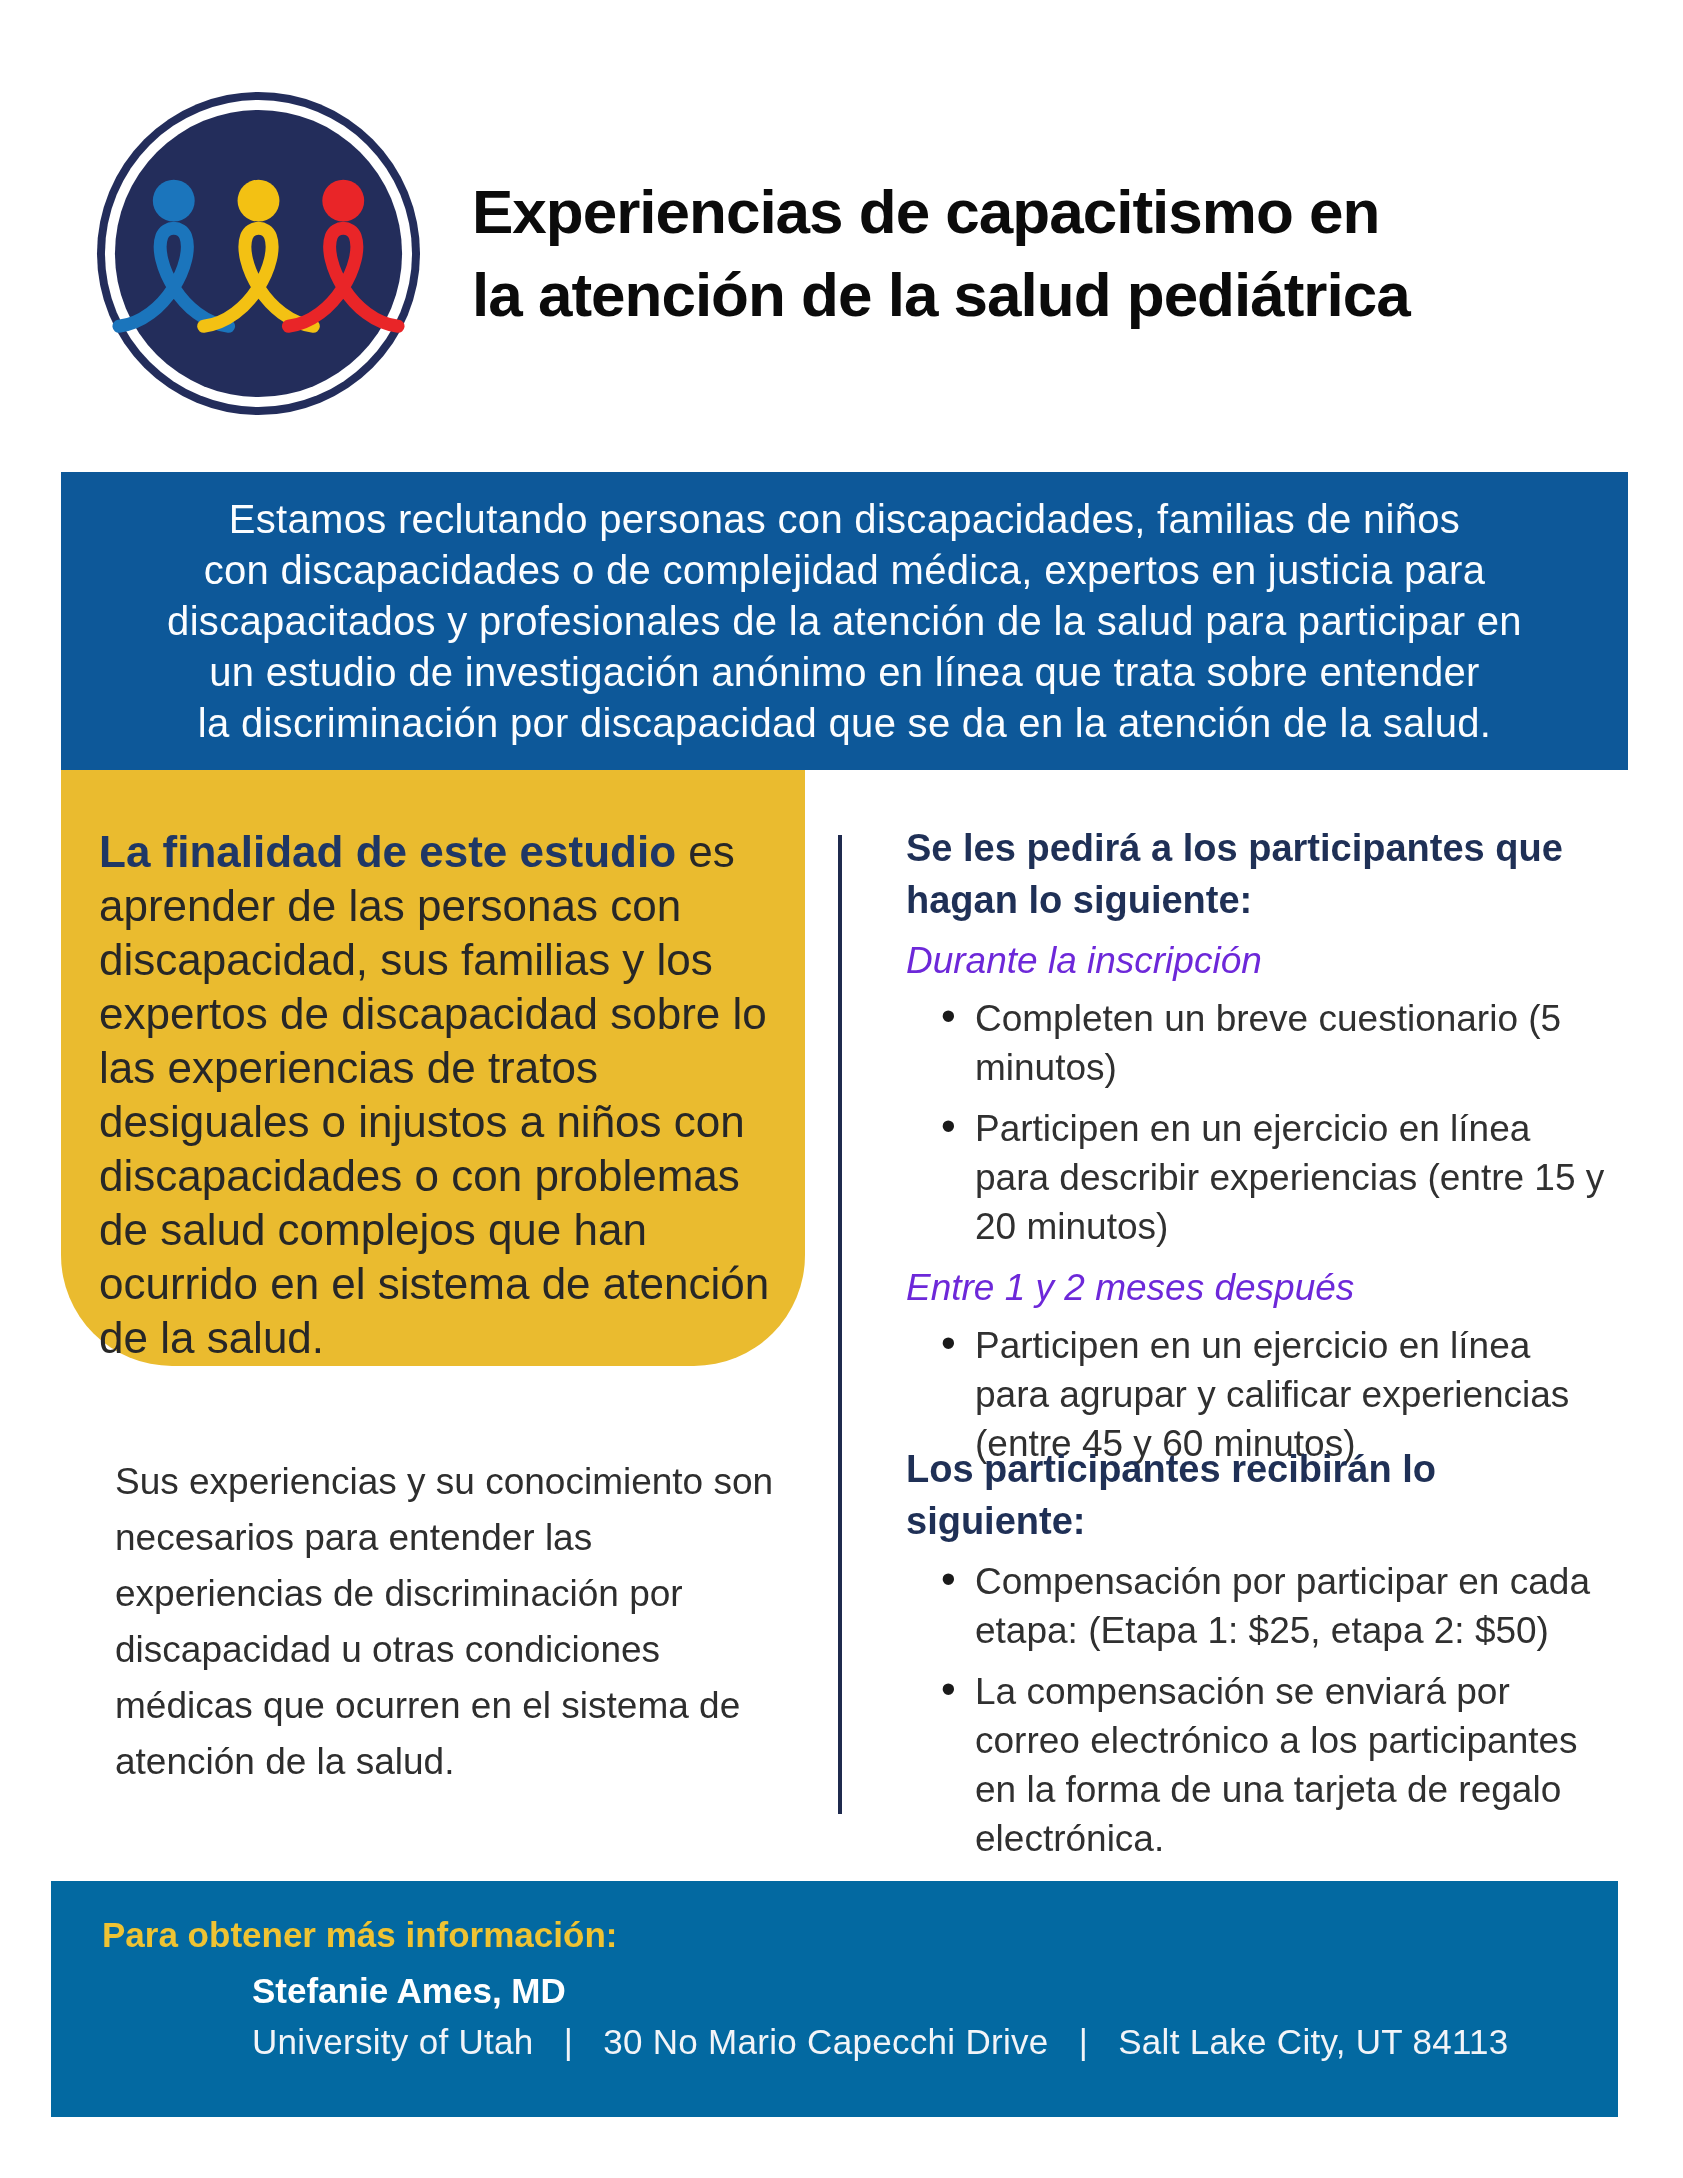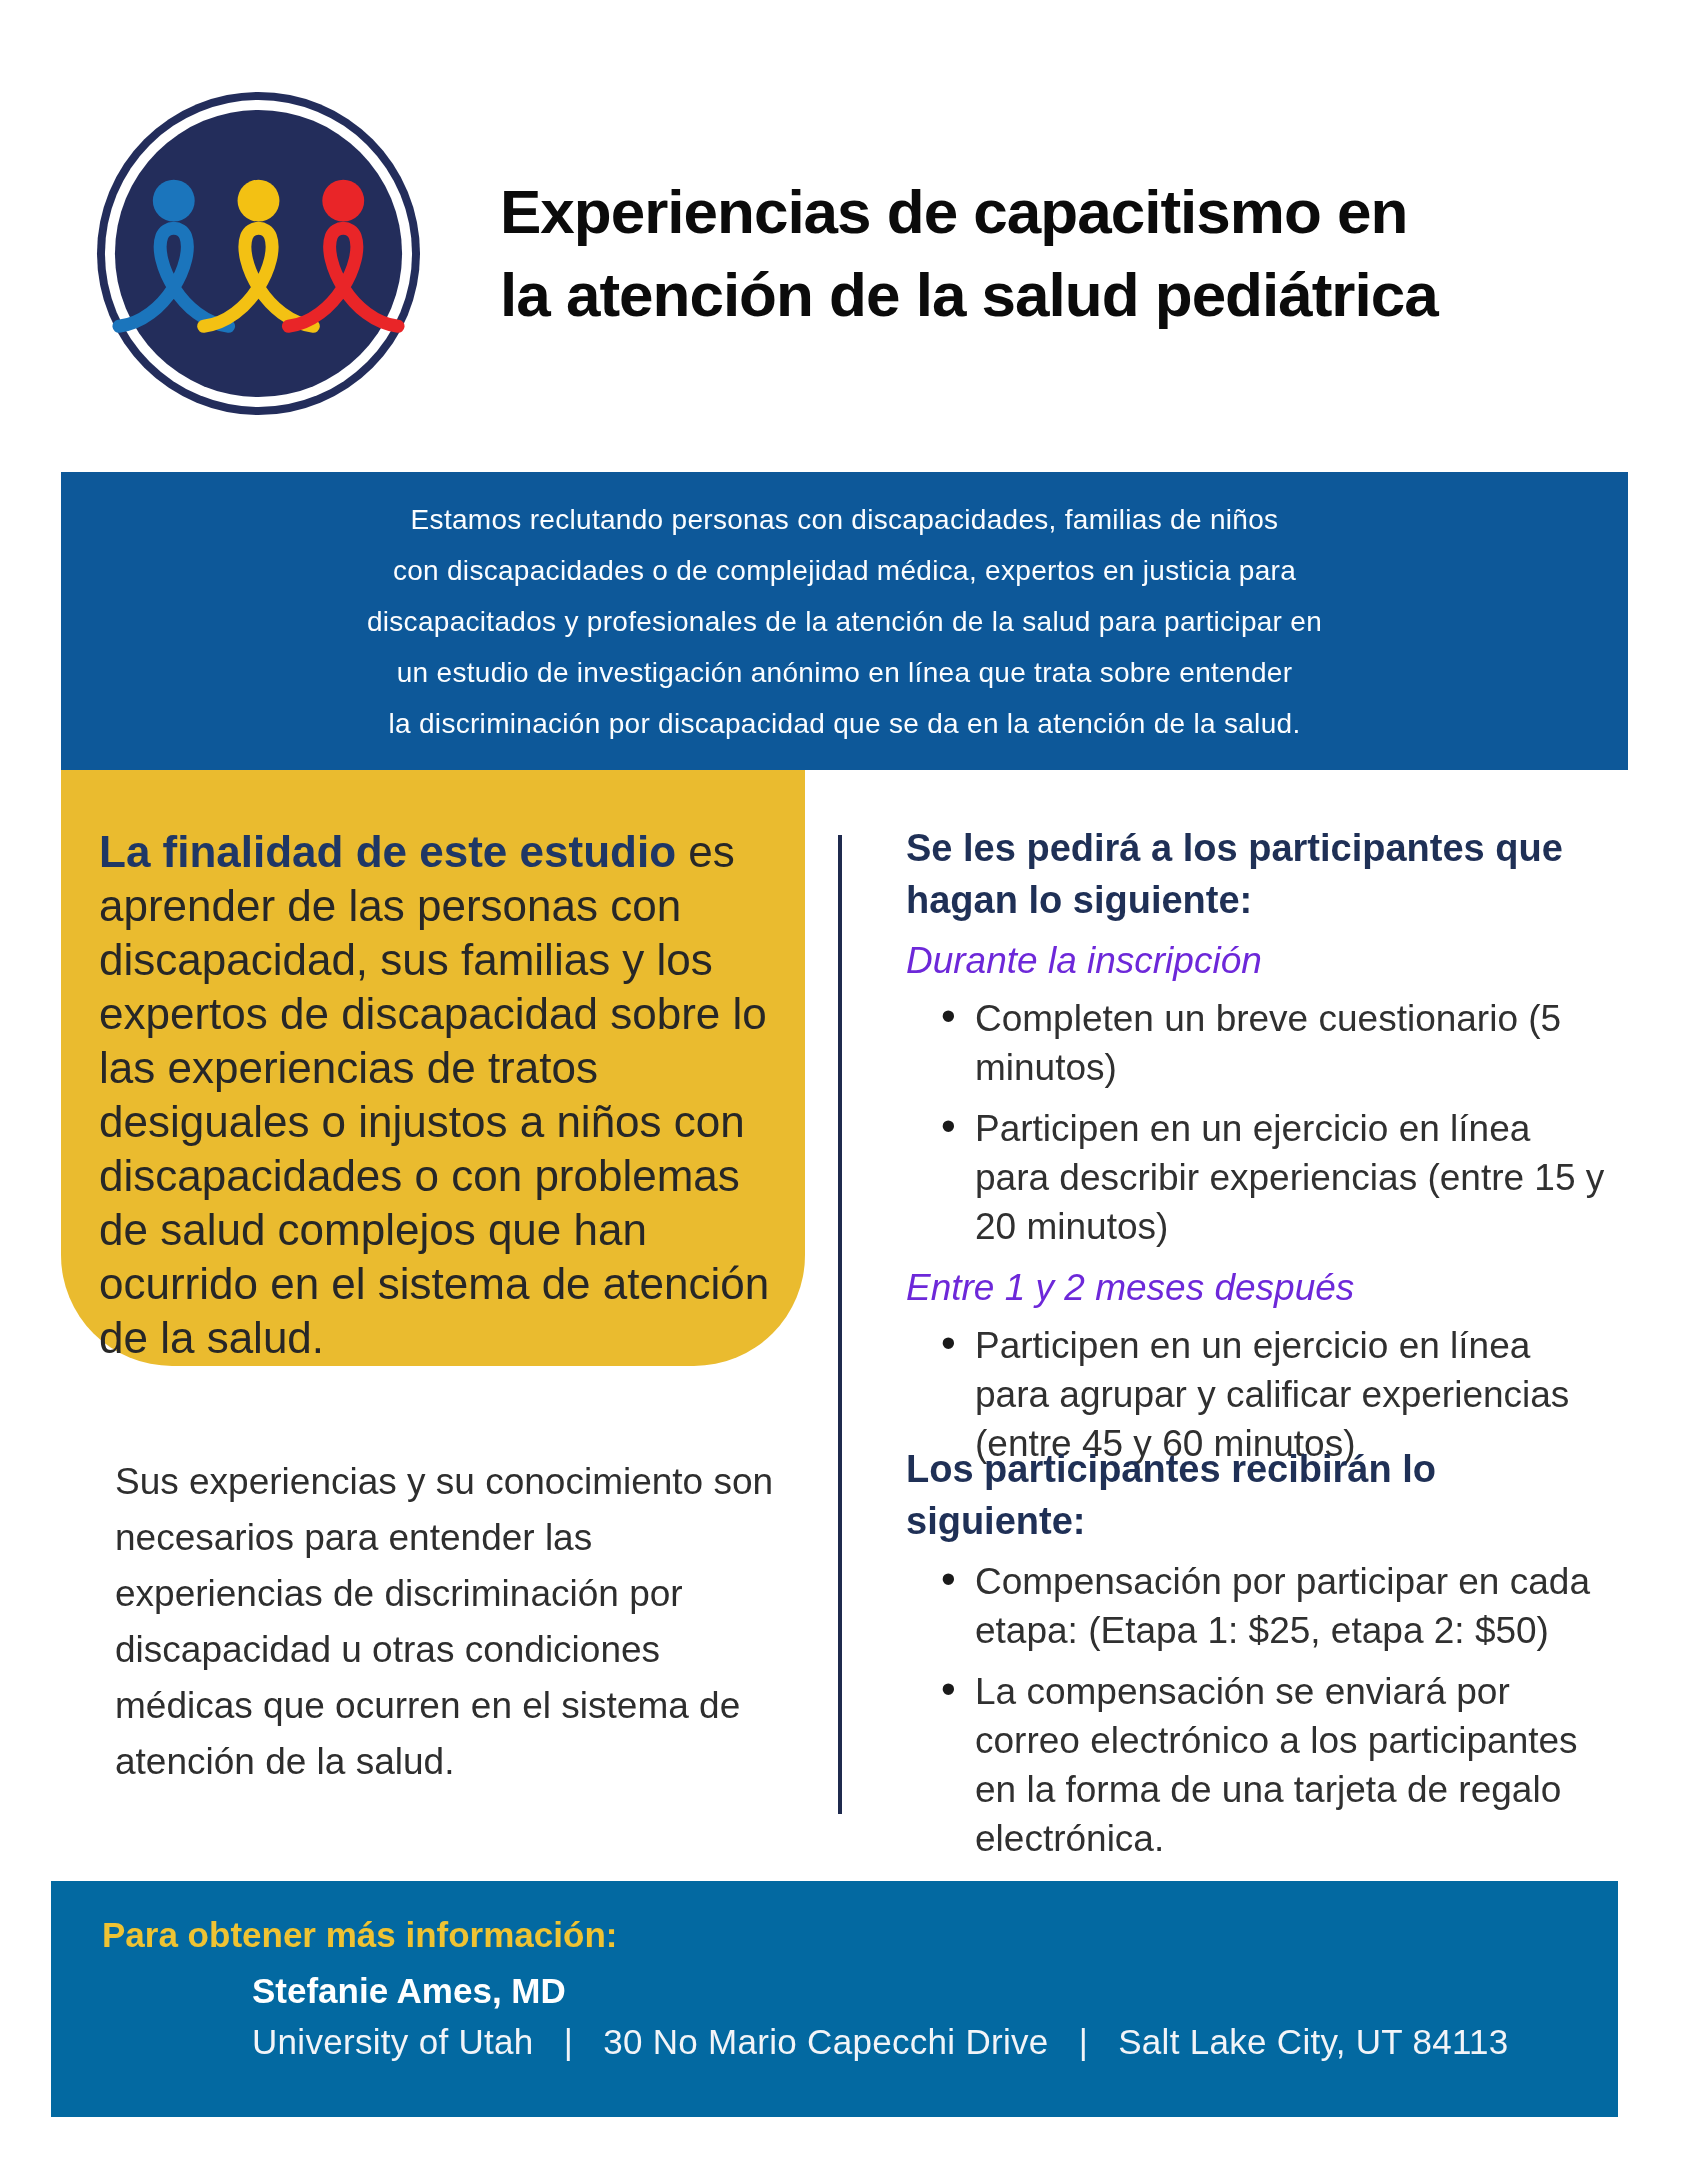--- a/index.html
+++ b/index.html
@@ -3,28 +3,28 @@
 <meta charset="utf-8">
 <style>
   html,body{margin:0;padding:0;background:#ffffff;}
   body{font-family:"Liberation Sans", sans-serif;}
   .page{position:relative;width:1683px;height:2178px;background:#ffffff;overflow:hidden;}
 
   
   .logo{position:absolute;left:94px;top:89px;width:329px;height:329px;}
 
   
-  .title{position:absolute;left:500px;top:170px;width:1139px;margin:0;
+  .title{position:absolute;left:472px;top:170px;width:1139px;margin:0;
          font-size:62px;font-weight:800;color:#0b0b0b;line-height:83px;
          letter-spacing:-1px;white-space:pre-line;}
 
   
   .banner{position:absolute;left:61px;top:472px;width:1567px;height:298px;
           background:#0d5899;display:flex;align-items:center;justify-content:center;}
-  .banner p{margin:0;color:#fbfdff;font-size:28px;font-weight:300;line-height:51px;
+  .banner p{margin:0;color:#fbfdff;font-size:40px;font-weight:300;line-height:51px;
             text-align:center;white-space:pre-line;letter-spacing:0.3px;}
 
   
   .purpose{position:absolute;left:61px;top:770px;width:744px;height:596px;
            background:#eabb2f;border-radius:0 0 111px 111px;box-sizing:border-box;
            padding:55px 30px 0 38px;}
   .purpose p{margin:0;font-size:44px;line-height:54px;color:#272727;font-weight:300;}
   .purpose .lead{font-weight:bold;color:#1f3765;}
 
   

